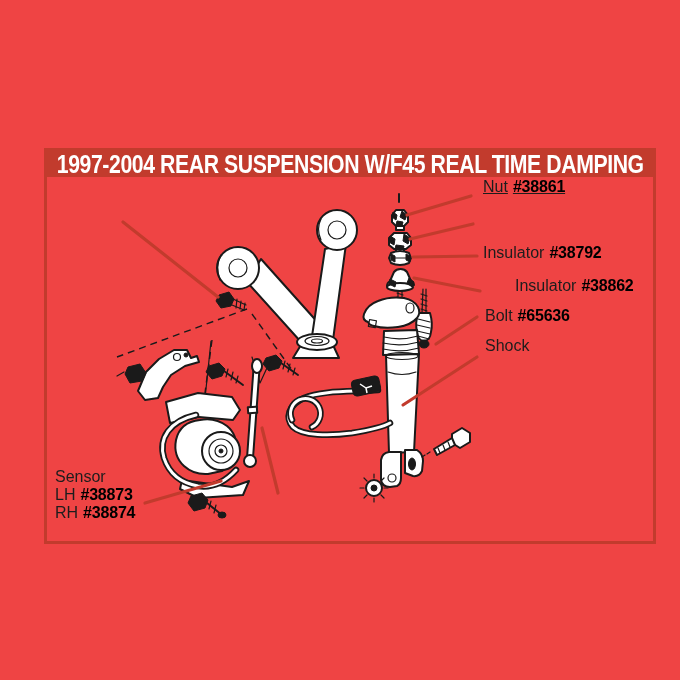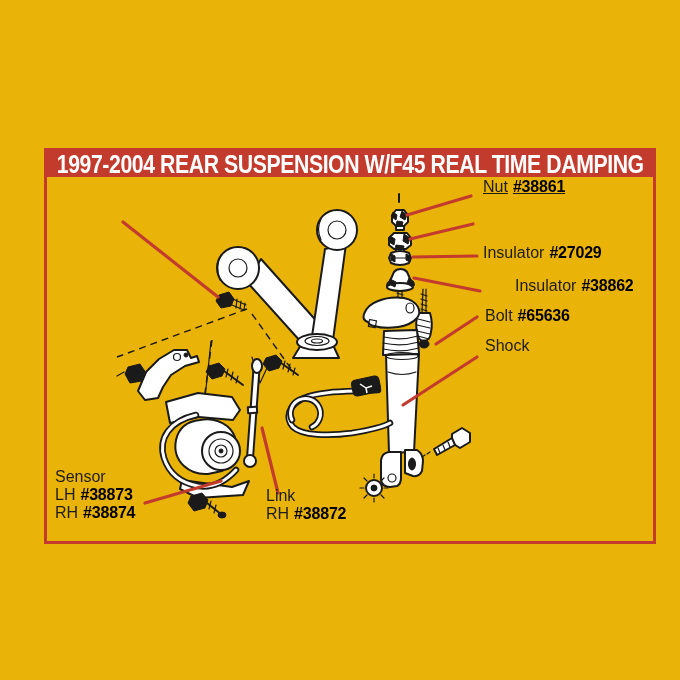--- a/index.html
+++ b/index.html
@@ -1,16 +1,16 @@
 <!DOCTYPE html>
 <html><head>
 <meta charset="utf-8">
 <style>
   html,body{margin:0;padding:0;background:#ffffff;}
-  .stage{position:relative;width:680px;height:680px;background:#eab308;overflow:hidden;
+  .stage{position:relative;width:680px;height:680px;background:#ef4444;overflow:hidden;
          font-family:"Liberation Sans",sans-serif;}
   .frame{position:absolute;left:44px;top:148px;width:612px;height:396px;
          border:3px solid #C23B2D;box-sizing:border-box;}
   .banner{position:absolute;left:47px;top:151px;width:606px;height:26px;background:#C23B2D;
           display:flex;align-items:center;justify-content:center;}
   .banner-text{color:#ffffff;font-weight:700;font-size:25px;letter-spacing:-0.5px;
                white-space:nowrap;display:inline-block;transform:scaleX(0.85);transform-origin:center;}
   .lbl{position:absolute;font-size:16px;line-height:18px;color:#1d1d1d;white-space:nowrap;}
   .lbl .num{font-weight:700;color:#000;margin-left:5px;letter-spacing:-0.2px;}
   .lbl .num.first{margin-left:0;}
@@ -212,39 +212,35 @@
     <span class="banner-text">1997-2004 REAR SUSPENSION W/F45 REAL TIME DAMPING</span>
   </div>
 
 
   <div class="lbl" id="lbl-nut">
     <span>Nut</span><span class="num">#38861</span>
   </div>
 
 
   <div class="lbl" id="lbl-insulator-upper">
-    <span>Insulator</span><span class="num">#27029</span>
+    <span>Insulator</span><span class="num">#38792</span>
   </div>
 
   <div class="lbl" id="lbl-insulator-lower">
     <span>Insulator</span><span class="num">#38862</span>
   </div>
 
   <div class="lbl" id="lbl-bolt">
     <span>Bolt</span><span class="num">#65636</span>
   </div>
 
   <div class="lbl" id="lbl-shock">
     <span>Shock</span>
   </div>
 
   <div class="lbl" id="lbl-sensor">
     <div><span>Sensor</span></div>
     <div><span>LH</span><span class="num">#38873</span></div>
     <div><span>RH</span><span class="num">#38874</span></div>
   </div>
 
-  <div class="lbl" id="lbl-link">
-    <div><span>Link</span></div>
-    <div><span>RH</span><span class="num">#38872</span></div>
-  </div>
 
 </div>
 
 </body></html>

